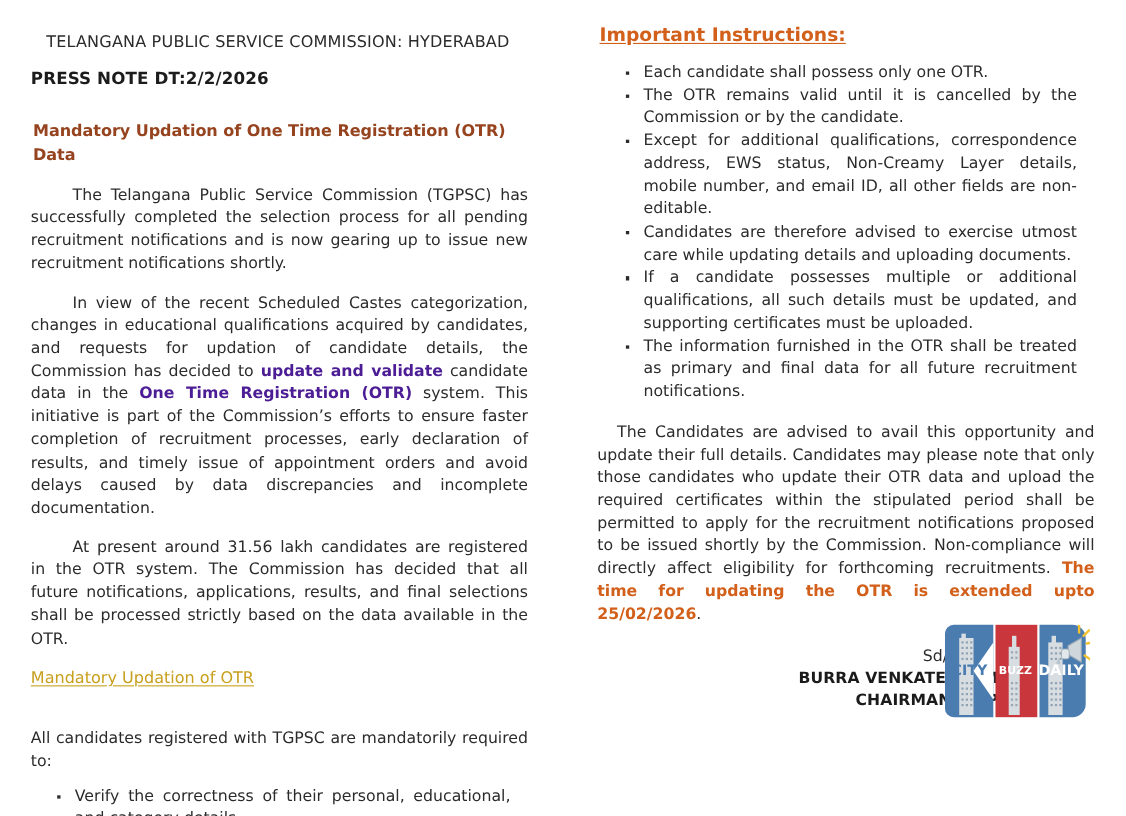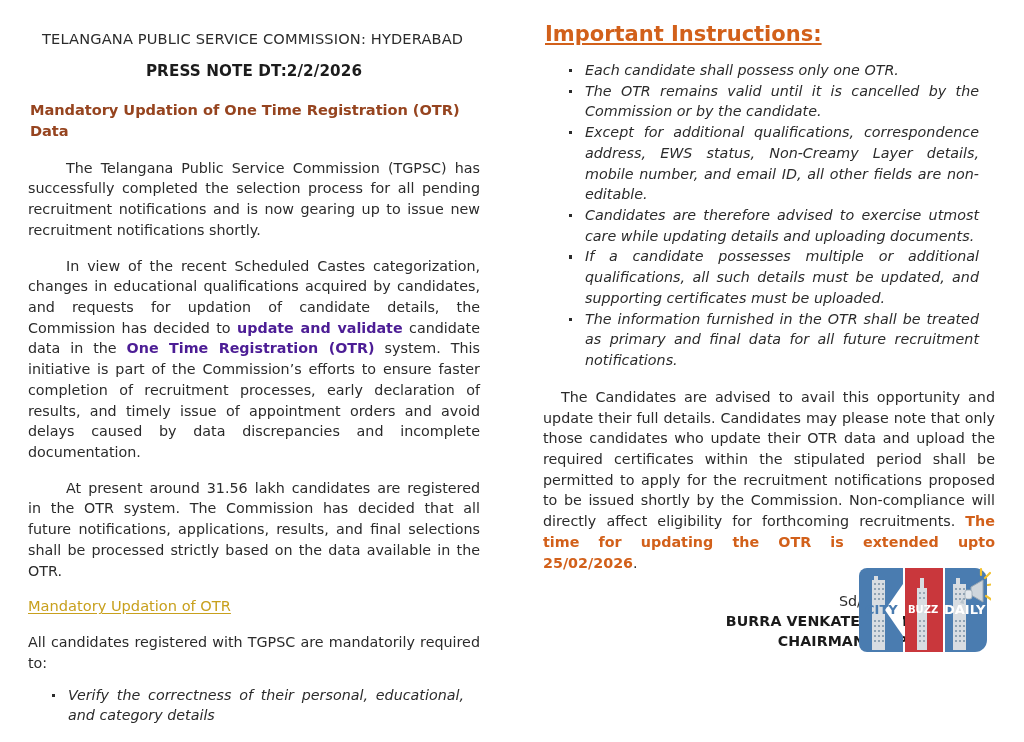--- a/index.html
+++ b/index.html
@@ -33,22 +33,21 @@
     font-size: 14.6px;
     line-height: 1.25;
     letter-spacing: 0.15px;
     color: #2b2b2b;
     margin: 0 0 14px 14px;
     white-space: nowrap;
   }
   .press-note {
     font-size: 15.2px;
     font-weight: bold;
-    text-align: center;
-    margin: 0 0 20px 0;
+    margin: 0 0 30px 0;
     color: #1c1c1c;
     letter-spacing: 0.1px;
   }
   .title-brown {
     font-size: 14.6px;
     font-weight: bold;
     color: #96441f;
     line-height: 1.42;
     margin: 0 0 16px 2px;
     letter-spacing: -0.05px;
@@ -57,50 +56,49 @@
   .subhead-gold {
     font-size: 14.6px;
     font-weight: normal;
     color: #c8a01d;
     text-decoration: underline;
     text-underline-offset: 2px;
     margin: 0 0 18px 0;
     display: inline-block;
   }
   .subhead-orange {
-    font-size: 21px;
+    font-size: 17px;
     font-weight: bold;
     color: #d2601a;
     text-decoration: underline;
     text-underline-offset: 2px;
     margin: 0 0 14px 2px;
     display: inline-block;
   }
 
   
   p.body {
     font-size: 14.3px;
     line-height: 1.45;
     text-align: justify;
     text-justify: inter-word;
     margin: 0 0 15px 0;
     color: #2b2b2b;
   }
   p.body.indent { text-indent: 38px; }
   p.body.indent-sm { text-indent: 18px; }
-  p.body.tight { margin-bottom: 11px; }
+  p.body.tight { margin-bottom: 11px; margin-top: 18px; }
   b, strong { font-weight: bold; color: #4c1d95; }
   .hl-orange { color: #d2601a; font-weight: bold; }
 
   
   ul.bl {
     margin: 0 16px 14px 0;
     padding: 0 0 0 38px;
     list-style: none;
-    font-style: italic;
   }
   ul.bl.right { padding-left: 40px; margin-bottom: 16px; }
   ul.bl > li {
     position: relative;
     font-size: 14.3px;
     line-height: 1.45;
     text-align: justify;
     text-justify: inter-word;
     color: #2b2b2b;
     margin-bottom: 0px;

